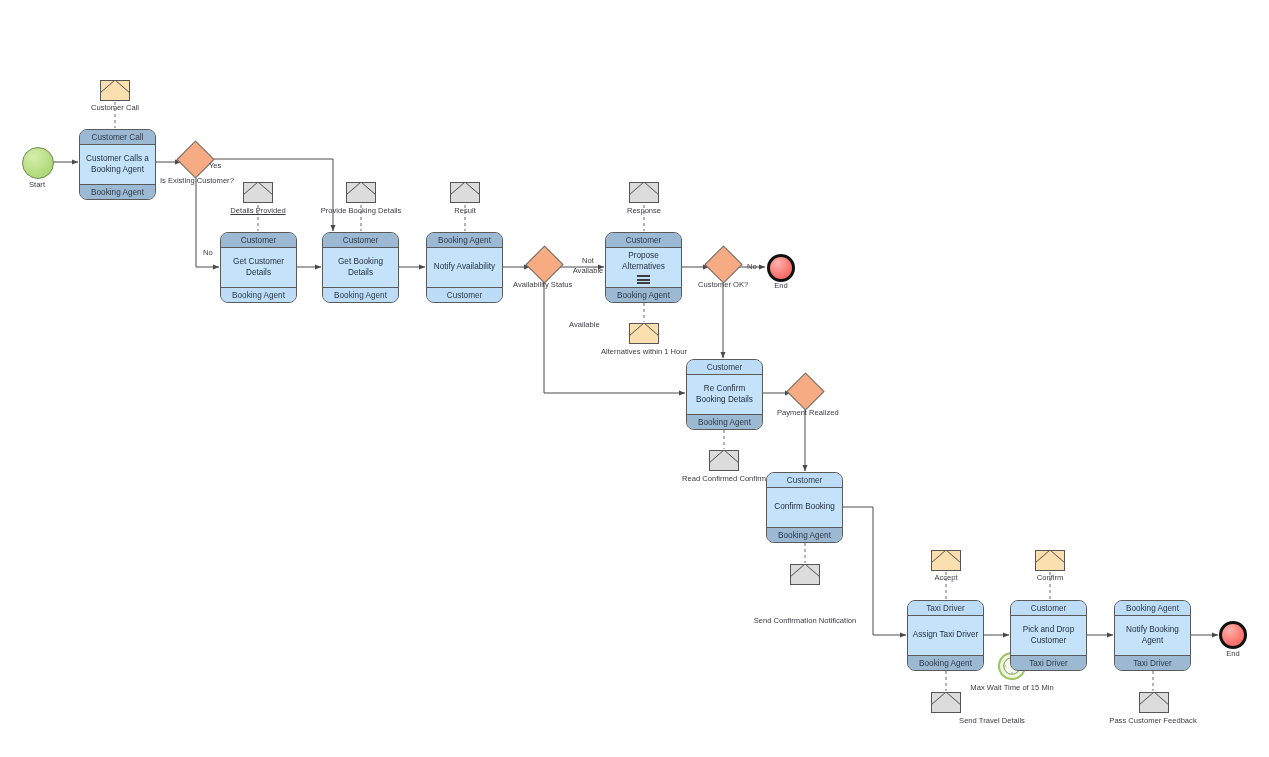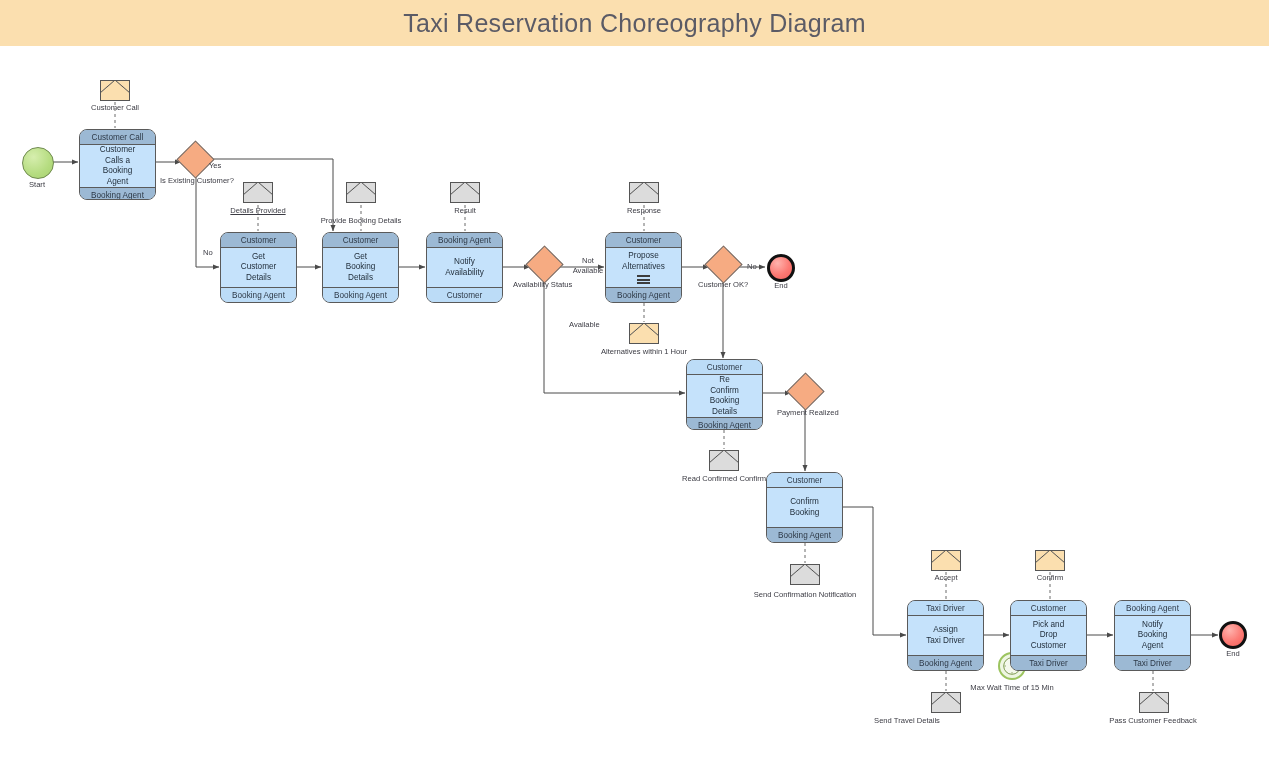--- a/index.html
+++ b/index.html
@@ -47,21 +47,21 @@
   .band.light{background:#bcdcf7;}
   .band.dark{background:#9cb9d4;}
   .band.top{border-bottom:1px solid #5a5a5a;}
   .band.bottom{border-top:1px solid #5a5a5a;}
   .choreo .body{
     flex:1 1 auto;
     background:#c5e2fb;
     display:flex;flex-direction:column;
     align-items:center;justify-content:center;
     font-size:8.2px;color:#23303d;text-align:center;
-    line-height:10.5px;padding:0 17px;box-sizing:border-box;
+    line-height:10.5px;padding:0 3px;box-sizing:border-box;
     position:relative;
   }
   .mi-marker{
     margin-top:3px;width:13px;height:9px;
     display:flex;flex-direction:column;justify-content:space-between;
   }
   .mi-marker i{display:block;height:2px;background:#3d3d3d;border-radius:0;}
 
   
   .ev-start{
@@ -112,23 +112,20 @@
     white-space:nowrap;line-height:9.5px;
   }
   .lbl.ctr{transform:translateX(-50%);text-align:center;}
   .lbl.wrap{white-space:normal;width:44px;}
 </style>
 </head>
 <body>
 
 <div id="canvas">
 
-  <div class="title-bar">
-    <div class="title-text">Taxi Reservation Choreography Diagram</div>
-  </div>
 
   <svg id="wires" viewBox="0 0 1269 757" xmlns="http://www.w3.org/2000/svg">
     <defs>
       <marker id="ah" markerWidth="7" markerHeight="7" refX="6.2" refY="3" orient="auto" markerUnits="userSpaceOnUse">
         <path d="M0,0.4 L6.4,3 L0,5.6 z" fill="#4a4a4a"></path>
       </marker>
     </defs>
     <g stroke="#4a4a4a" stroke-width="1" fill="none">
 
       <path d="M52,162 L78,162" marker-end="url(#ah)"></path>
@@ -318,21 +315,21 @@
   <div class="lbl ctr" style="left:115px;top:103px;">Customer Call</div>
 
   <div class="msg grey" style="left:243px;top:182px;">
       <div class="env"></div>
     </div>
   <div class="lbl ctr" style="left:258px;top:206px;text-decoration:underline;">Details Provided</div>
 
   <div class="msg grey" style="left:346px;top:182px;">
       <div class="env"></div>
     </div>
-  <div class="lbl ctr" style="left:361px;top:216px;text-align:right;">Provide Booking Details</div>
+  <div class="lbl ctr" style="left:361px;top:206px;text-align:right;">Provide Booking Details</div>
 
   <div class="msg grey" style="left:450px;top:182px;">
       <div class="env"></div>
     </div>
   <div class="lbl ctr" style="left:465px;top:206px;">Result</div>
 
   <div class="msg grey" style="left:629px;top:182px;">
       <div class="env"></div>
     </div>
   <div class="lbl ctr" style="left:644px;top:206px;">Response</div>
@@ -343,31 +340,31 @@
   <div class="lbl ctr" style="left:644px;top:347px;">Alternatives within 1 Hour</div>
 
   <div class="msg grey" style="left:709px;top:450px;">
       <div class="env"></div>
     </div>
   <div class="lbl ctr" style="left:724px;top:474px;">Read Confirmed Confirm</div>
 
   <div class="msg grey" style="left:790px;top:564px;">
       <div class="env"></div>
     </div>
-  <div class="lbl ctr" style="left:805px;top:590px;">Send Confirmation Notification</div>
+  <div class="lbl ctr" style="left:805px;top:616px;">Send Confirmation Notification</div>
 
   <div class="msg orange" style="left:931px;top:550px;">
       <div class="env"></div>
     </div>
   <div class="lbl ctr" style="left:946px;top:573px;">Accept</div>
 
   <div class="msg grey" style="left:931px;top:692px;">
       <div class="env"></div>
     </div>
-  <div class="lbl ctr" style="left:907px;top:716px;">Send Travel Details</div>
+  <div class="lbl ctr" style="left:992px;top:716px;">Send Travel Details</div>
 
   <div class="msg orange" style="left:1035px;top:550px;">
       <div class="env"></div>
     </div>
   <div class="lbl ctr" style="left:1050px;top:573px;">Confirm</div>
 
   <div class="msg grey" style="left:1139px;top:692px;">
       <div class="env"></div>
     </div>
   <div class="lbl ctr" style="left:1153px;top:716px;">Pass Customer Feedback</div>

